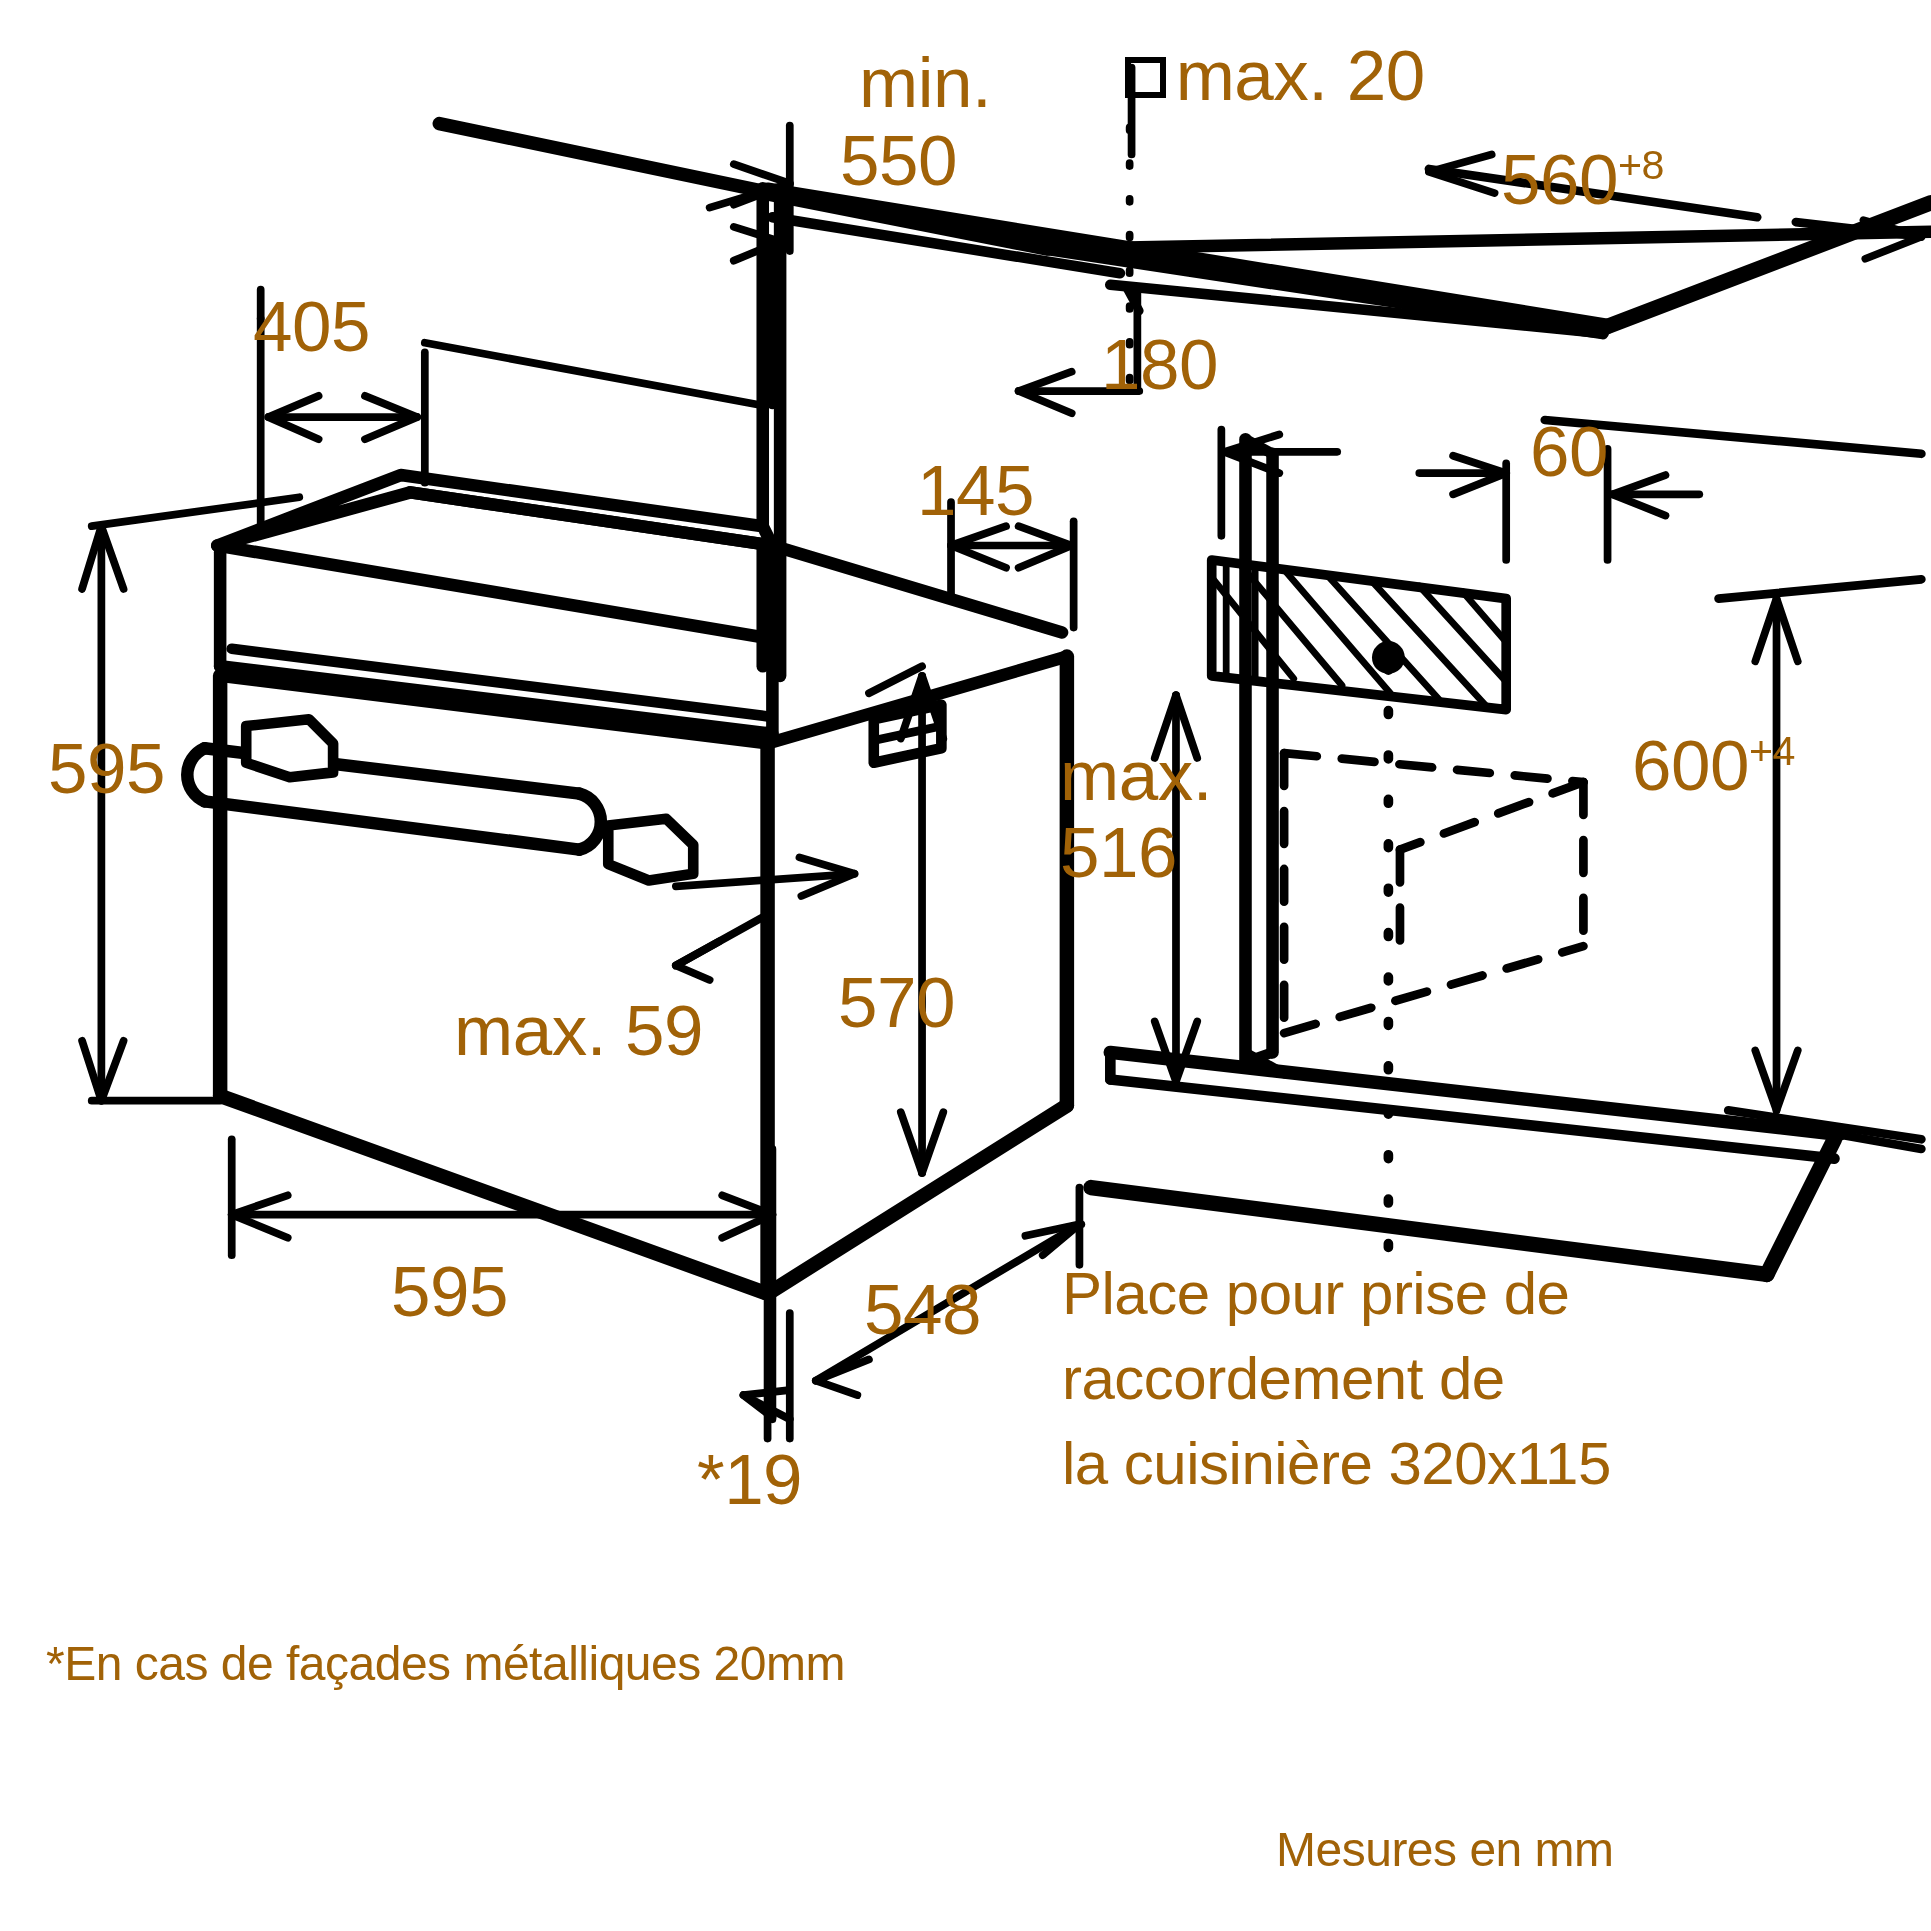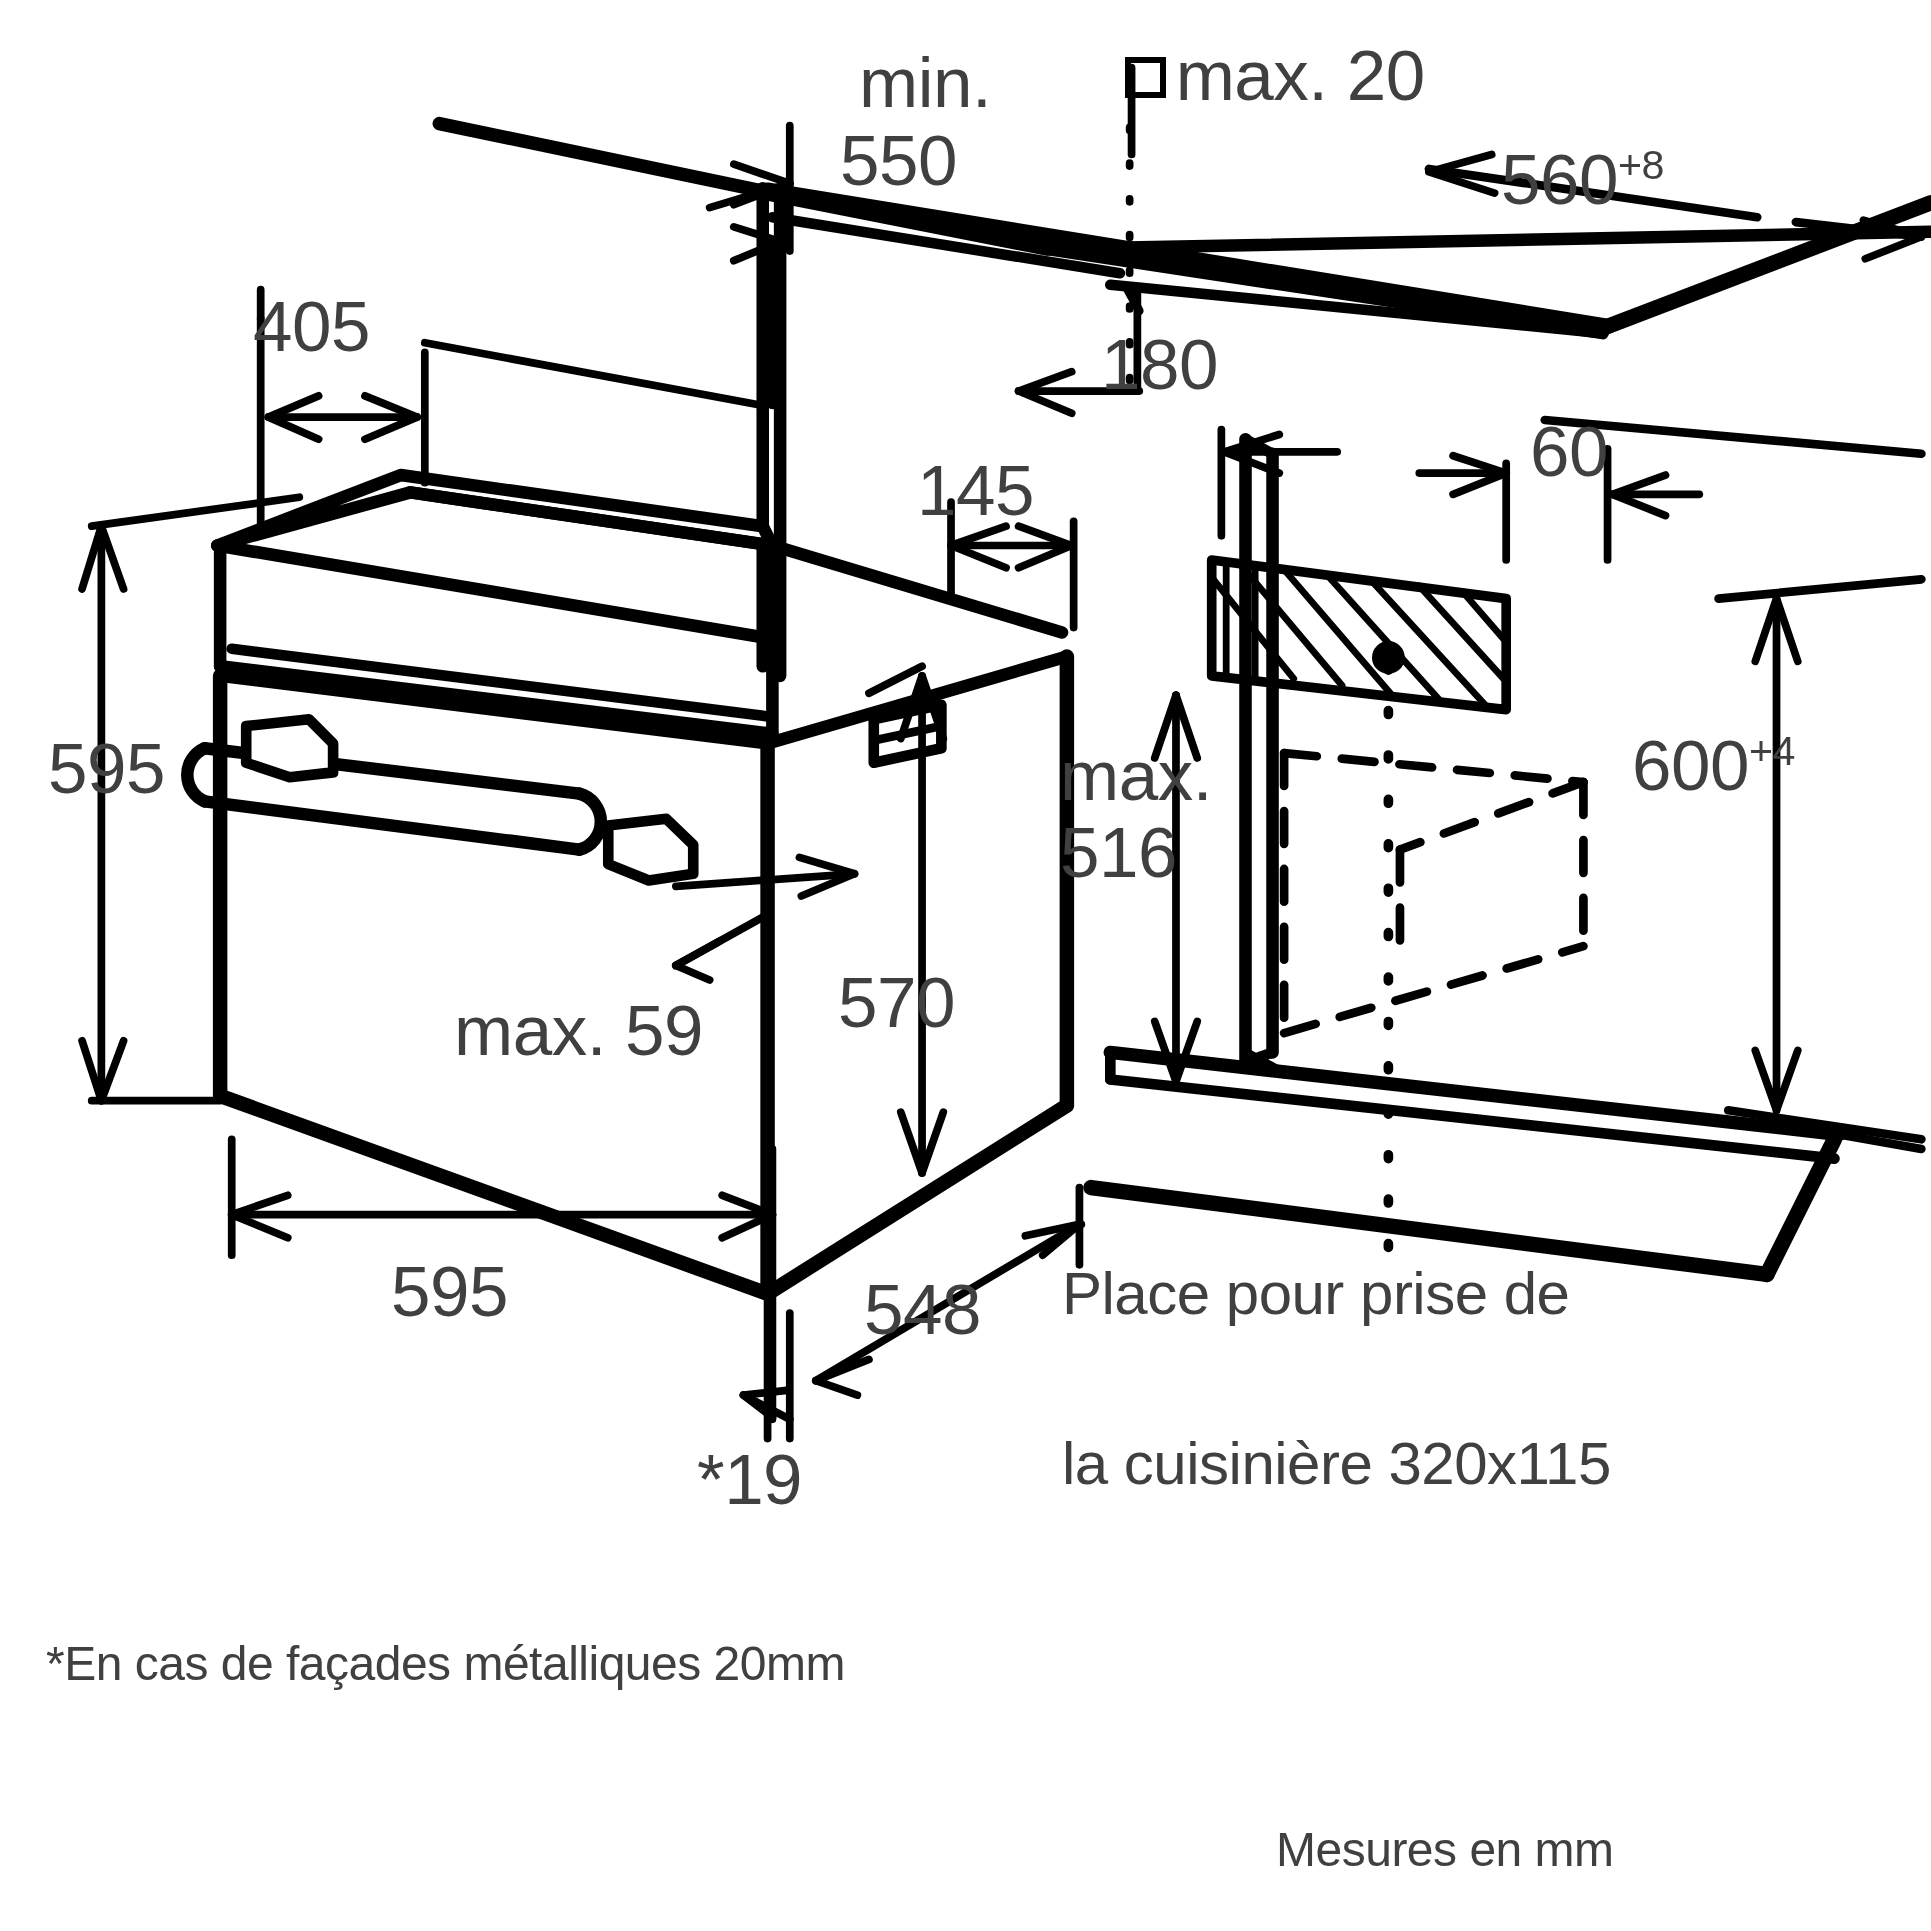--- a/index.html
+++ b/index.html
@@ -18,21 +18,21 @@
   }
   #drawing {
     position: absolute;
     left: 0;
     top: 0;
     width: 1931px;
     height: 1931px;
   }
   .lbl {
     position: absolute;
-    color: #404040;
+    color: #a16207;
     font-family: "Liberation Sans", sans-serif;
     white-space: pre;
     line-height: 1.04;
     letter-spacing: -0.5px;
   }
   .lbl sup {
     font-size: 0.58em;
     vertical-align: super;
     line-height: 0;
   }
@@ -282,20 +282,21 @@
 
   <div class="lbl d" style="left:454px; top:994px;">max. 59</div>
 
   <div class="lbl d" style="left:391px; top:1255px;">595</div>
 
   <div class="lbl d" style="left:864px; top:1273px;">548</div>
 
   <div class="lbl d" style="left:697px; top:1443px;">*19</div>
 
   <div class="lbl note" style="left:1062px; top:1260px;">Place pour prise de</div>
+  <div class="lbl note" style="left:1062px; top:1345px;">raccordement de</div>
   <div class="lbl note" style="left:1062px; top:1430px;">la cuisinière 320x115</div>
 
   <div class="lbl foot" style="left:46px; top:1639px;">*En cas de façades métalliques 20mm</div>
 
   <div class="lbl foot" style="left:1276px; top:1825px;">Mesures en mm</div>
 
 </div>
 
 
 </body></html>

